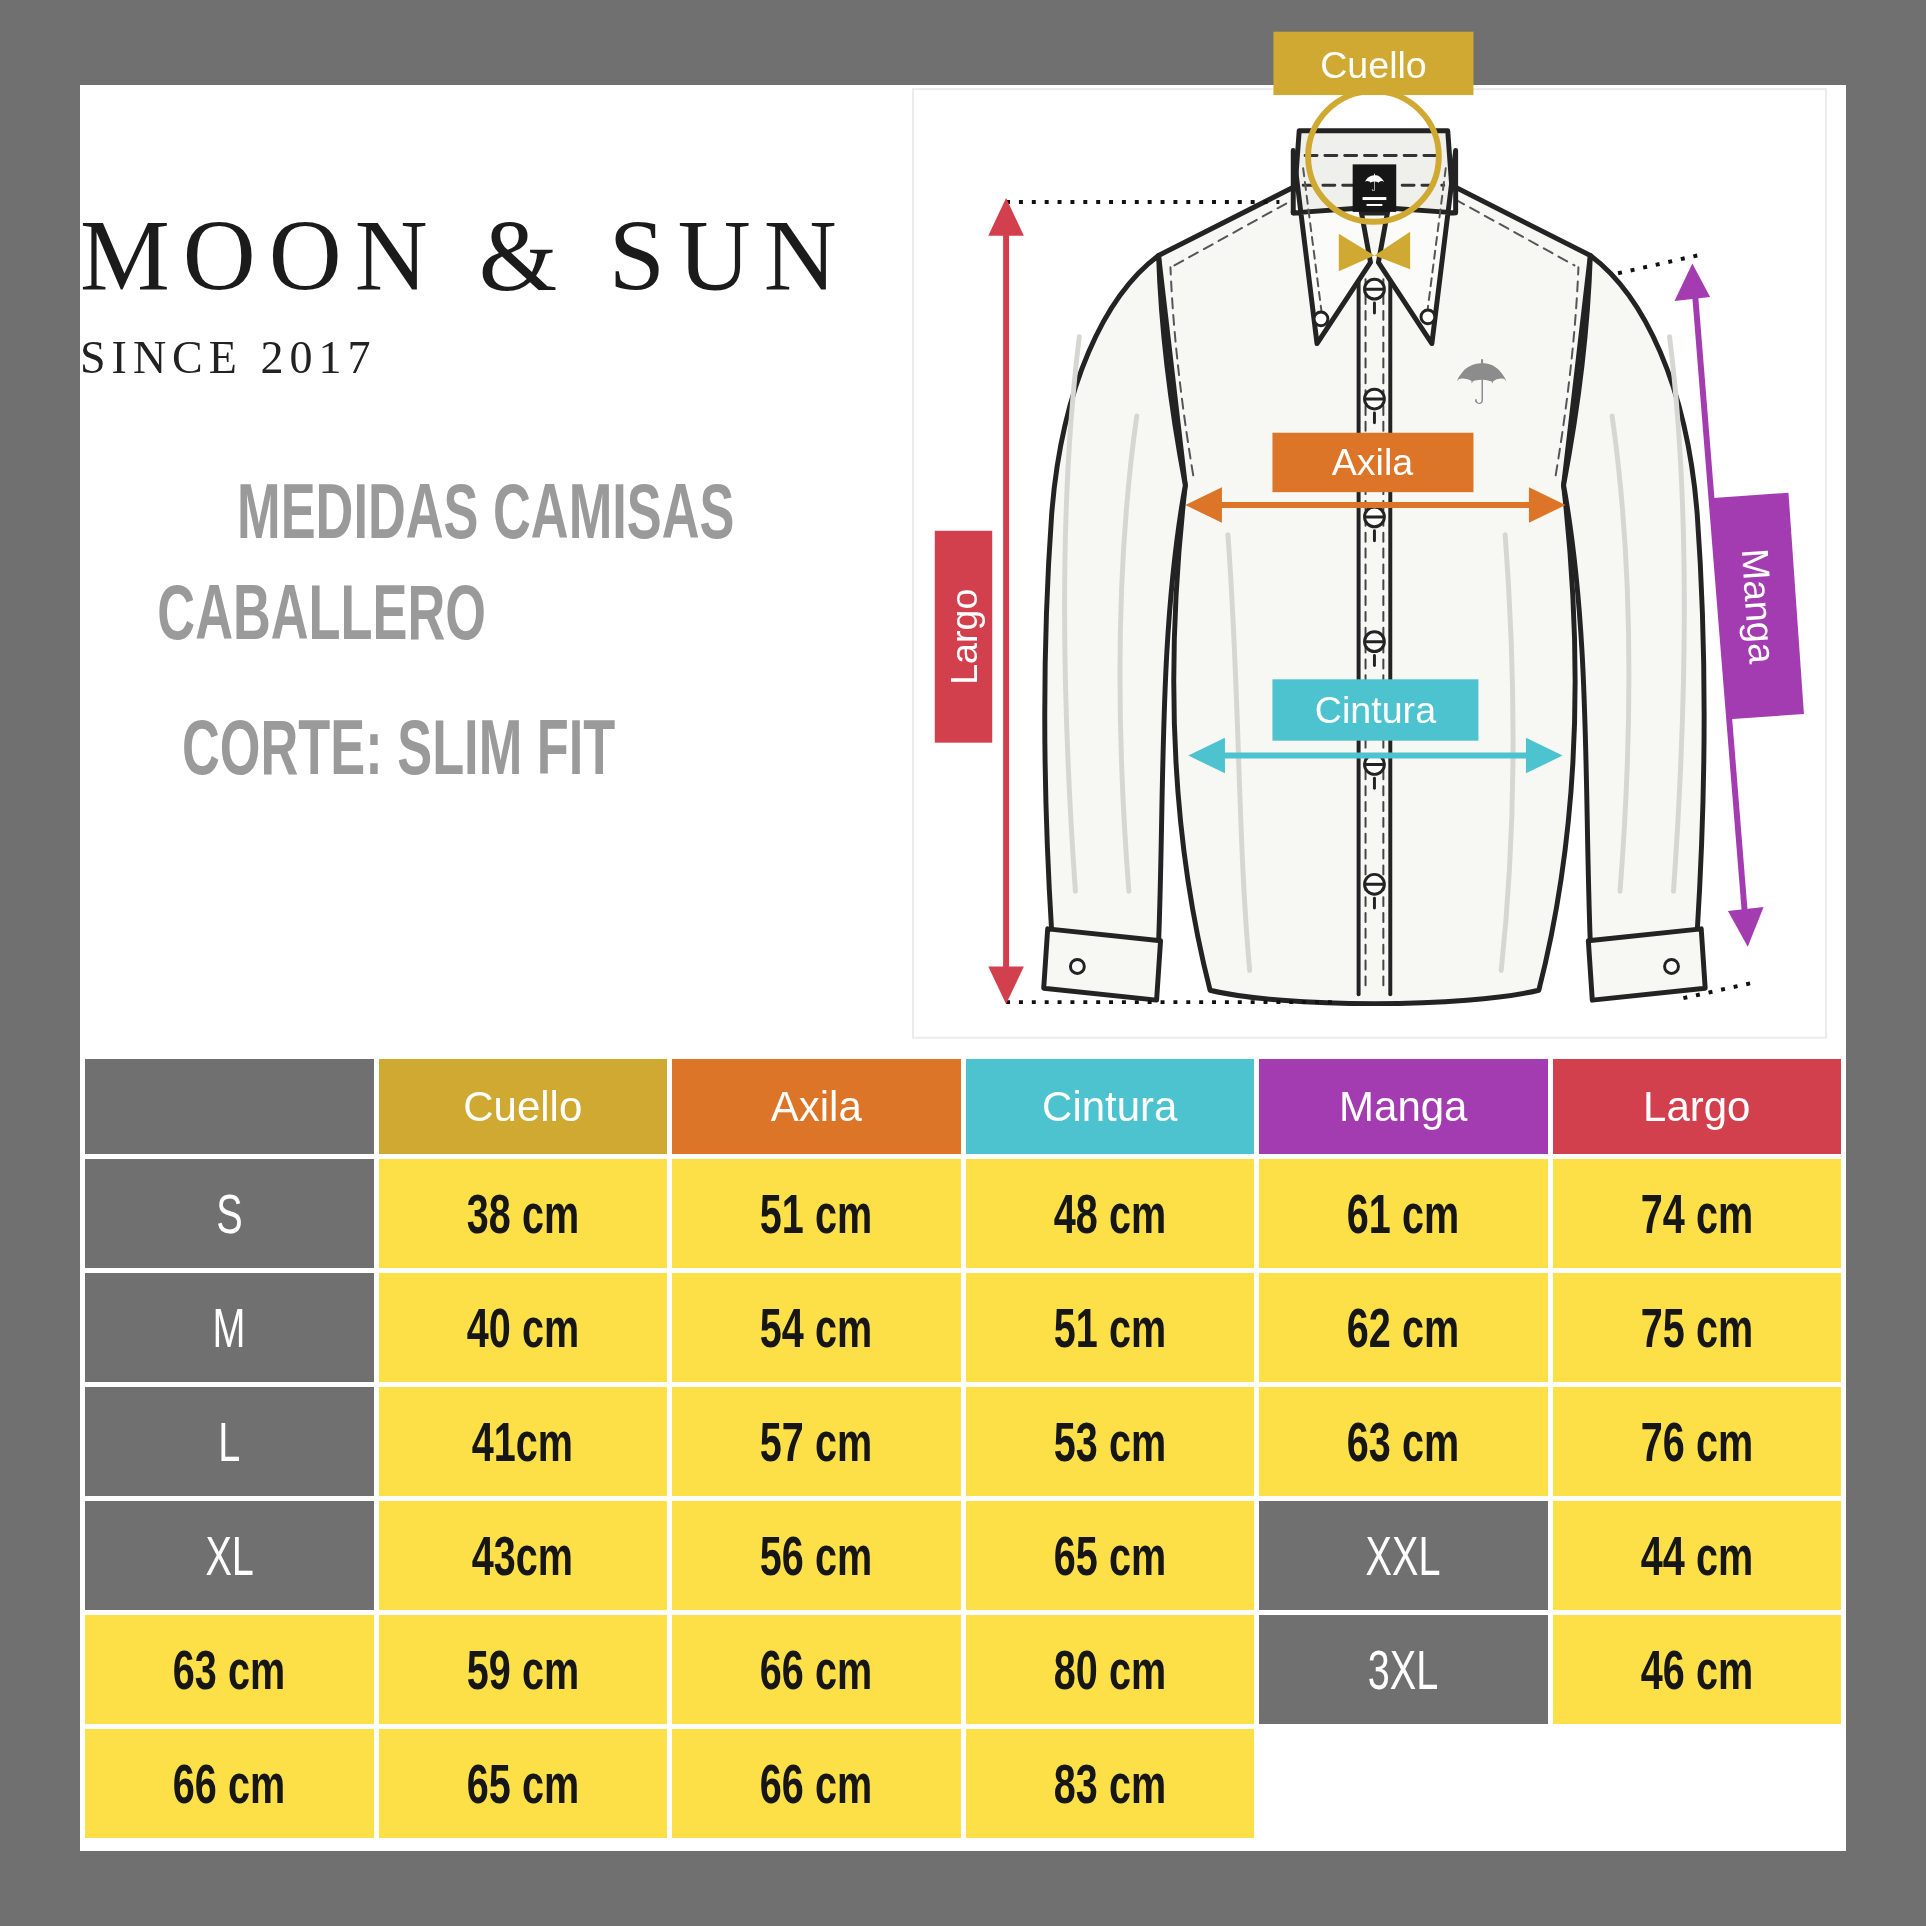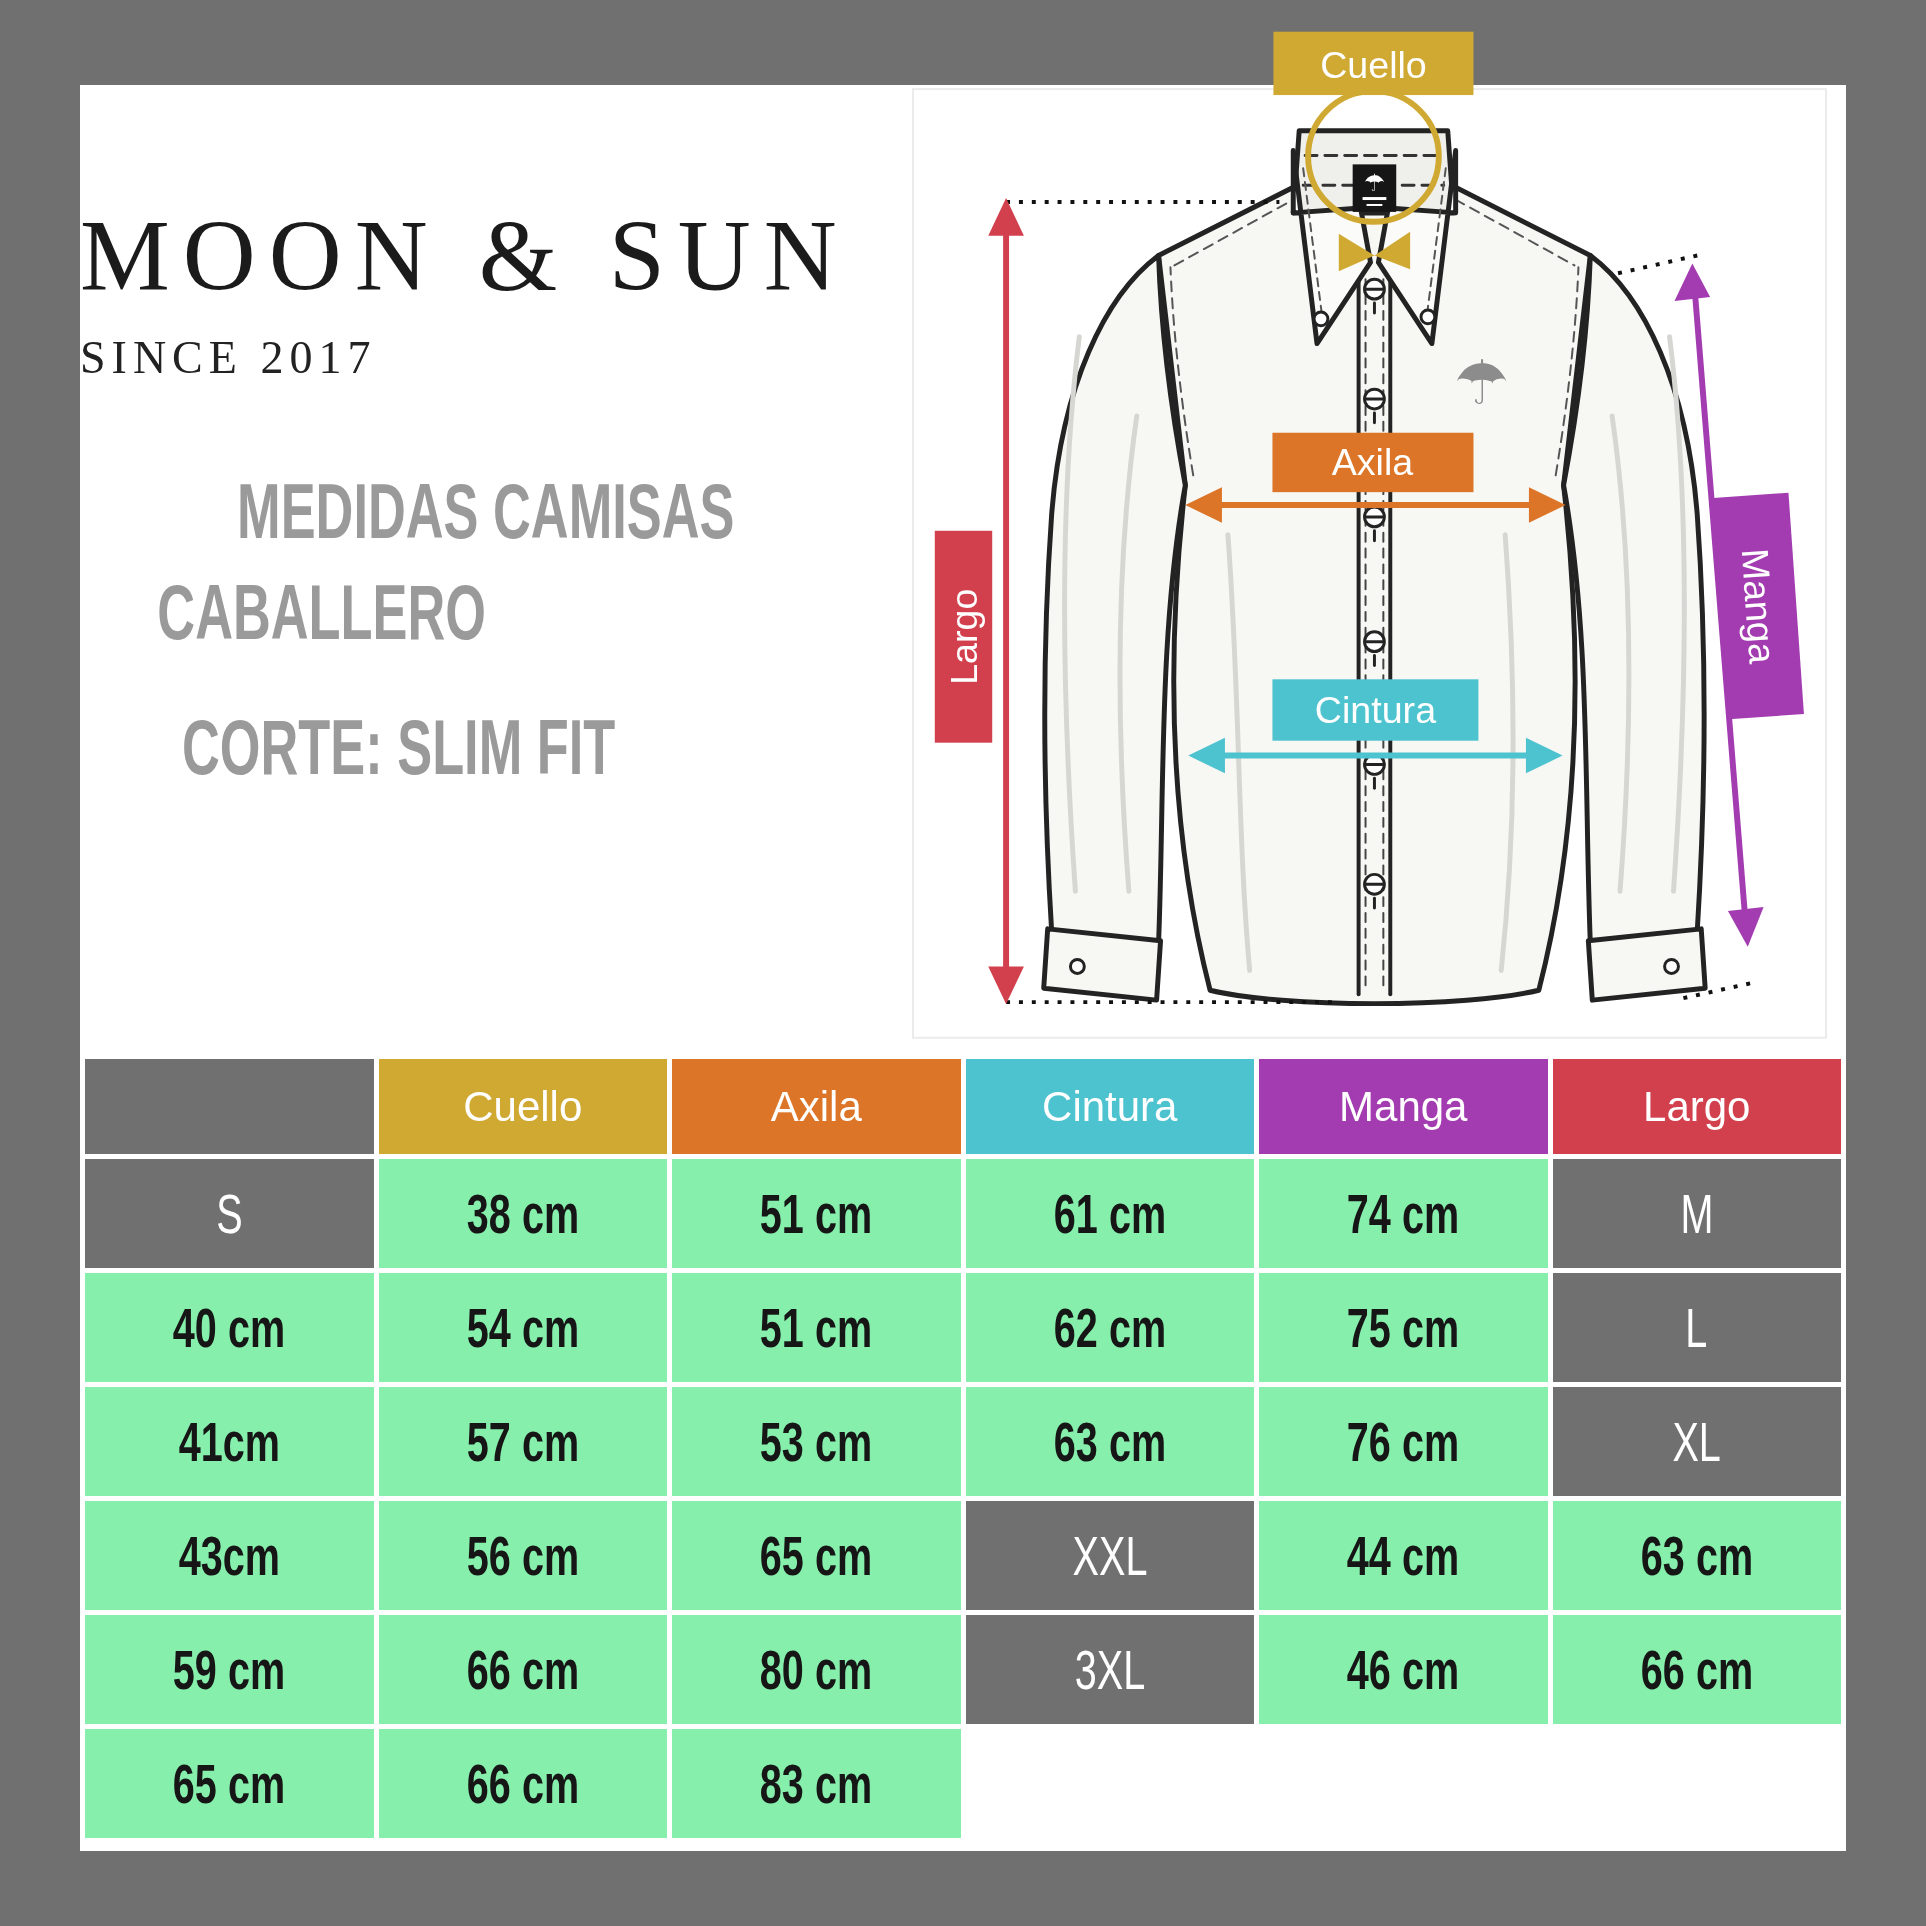--- a/index.html
+++ b/index.html
@@ -42,21 +42,21 @@
   }
   .cell{display:flex;align-items:center;justify-content:center;}
   .hdr{color:#ffffff;font-size:42px;font-weight:normal;}
   .hdr-blank{background:#707070;}
   .hdr-cuello{background:#d0a933;}
   .hdr-axila{background:#dc7527;}
   .hdr-cintura{background:#4ec3d0;}
   .hdr-manga{background:#a23cb0;}
   .hdr-largo{background:#d2404e;}
   .size-cell{background:#707070;color:#ffffff;font-size:55px;}
-  .val-cell{background:#86efac;color:#161616;font-size:55px;font-weight:bold;}
+  .val-cell{background:#fde047;color:#161616;font-size:55px;font-weight:bold;}
 </style>
 </head>
 <body>
 
 <div class="page"></div>
 
 <div class="ltxt brand-name" style="position:absolute;"><span>MOON &amp; SUN</span></div>
 <div class="ltxt brand-since" style="position:absolute;"><span>SINCE 2017</span></div>
 <div class="ltxt headline h-line1" style="position:absolute;padding-left:40px;"><span class="cond">MEDIDAS CAMISAS</span></div>
 <div class="ltxt headline h-line2" style="position:absolute;"><span class="cond">CABALLERO</span></div>
@@ -246,20 +246,23 @@
   <div class="cell size-cell">
       <span class="cond2">S</span>
     </div>
   <div class="cell val-cell">
       <span class="cond2">38 cm</span>
     </div>
   <div class="cell val-cell">
       <span class="cond2">51 cm</span>
     </div>
   <div class="cell val-cell">
+      <span class="cond2">48 cm</span>
+    </div>
+  <div class="cell val-cell">
       <span class="cond2">61 cm</span>
     </div>
   <div class="cell val-cell">
       <span class="cond2">74 cm</span>
     </div>
 
   <div class="cell size-cell">
       <span class="cond2">M</span>
     </div>
   <div class="cell val-cell">

